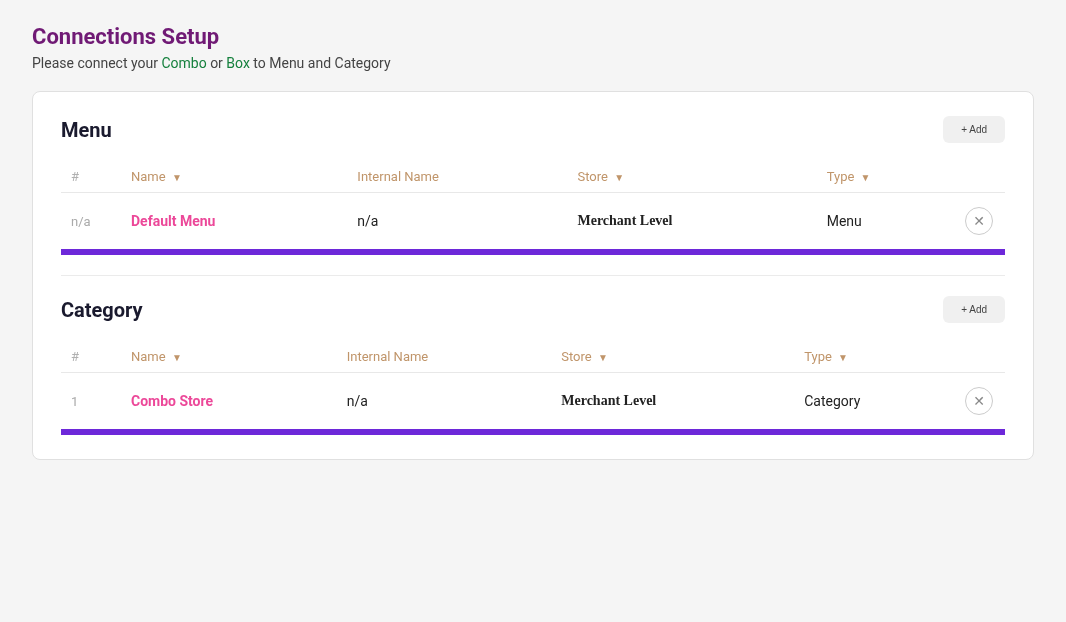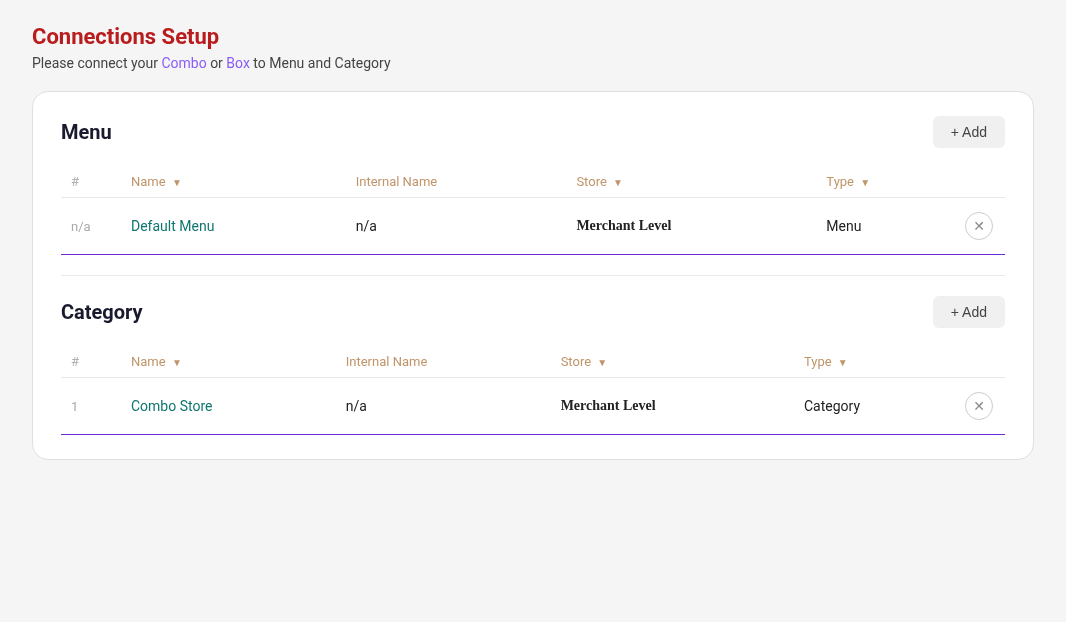--- a/index.html
+++ b/index.html
@@ -7,35 +7,35 @@
       font-family: -apple-system, BlinkMacSystemFont, 'Segoe UI', Roboto, sans-serif;
       background: #f5f5f5;
       color: #222;
       font-size: 14px;
       min-height: 622px;
       padding: 24px 32px;
     }
     .page-title {
       font-size: 22px;
       font-weight: 700;
-      color: #b91c1c;
+      color: #701a75;
       margin-bottom: 6px;
     }
     .page-subtitle {
       font-size: 14px;
       color: #444;
       margin-bottom: 20px;
     }
     .page-subtitle span {
-      color: #8b5cf6;
+      color: #15803d;
     }
     .card {
       background: #fff;
       border: 1px solid #e0e0e0;
-      border-radius: 16px;
+      border-radius: 8px;
       padding: 24px 28px;
       margin-bottom: 0;
     }
     .section-header {
       display: flex;
       justify-content: space-between;
       align-items: center;
       margin-bottom: 18px;
     }
     .section-title {
@@ -44,21 +44,21 @@
       color: #1a1a2e;
     }
     .add-button {
       display: flex;
       align-items: center;
       gap: 6px;
       background: #f0f0f0;
       border: none;
       border-radius: 6px;
       padding: 8px 18px;
-      font-size: 14px;
+      font-size: 10px;
       color: #444;
       cursor: pointer;
       font-weight: 500;
     }
     table {
       width: 100%;
       border-collapse: collapse;
     }
     thead tr th {
       color: #c0956a;
@@ -74,29 +74,29 @@
     }
     thead tr th .sort-arrow {
       font-size: 10px;
       margin-left: 3px;
       color: #c0956a;
     }
     tbody tr td {
       padding: 14px 10px;
       color: #222;
       font-size: 14px;
-      border-bottom: 1px solid #6d28d9;
+      border-bottom: 6px solid #6d28d9;
     }
     tbody tr td.hash-col {
       color: #aaa;
       font-size: 13px;
     }
     tbody tr td.name-col {
-      color: #0f766e;
-      font-weight: 400;
+      color: #ec4899;
+      font-weight: 700;
     }
     tbody tr td.store-col {
       font-weight: 600;
       font-family: Liberation Serif, serif;
     }
     .close-btn {
       background: none;
       border: 1px solid #ccc;
       border-radius: 50%;
       width: 28px;

